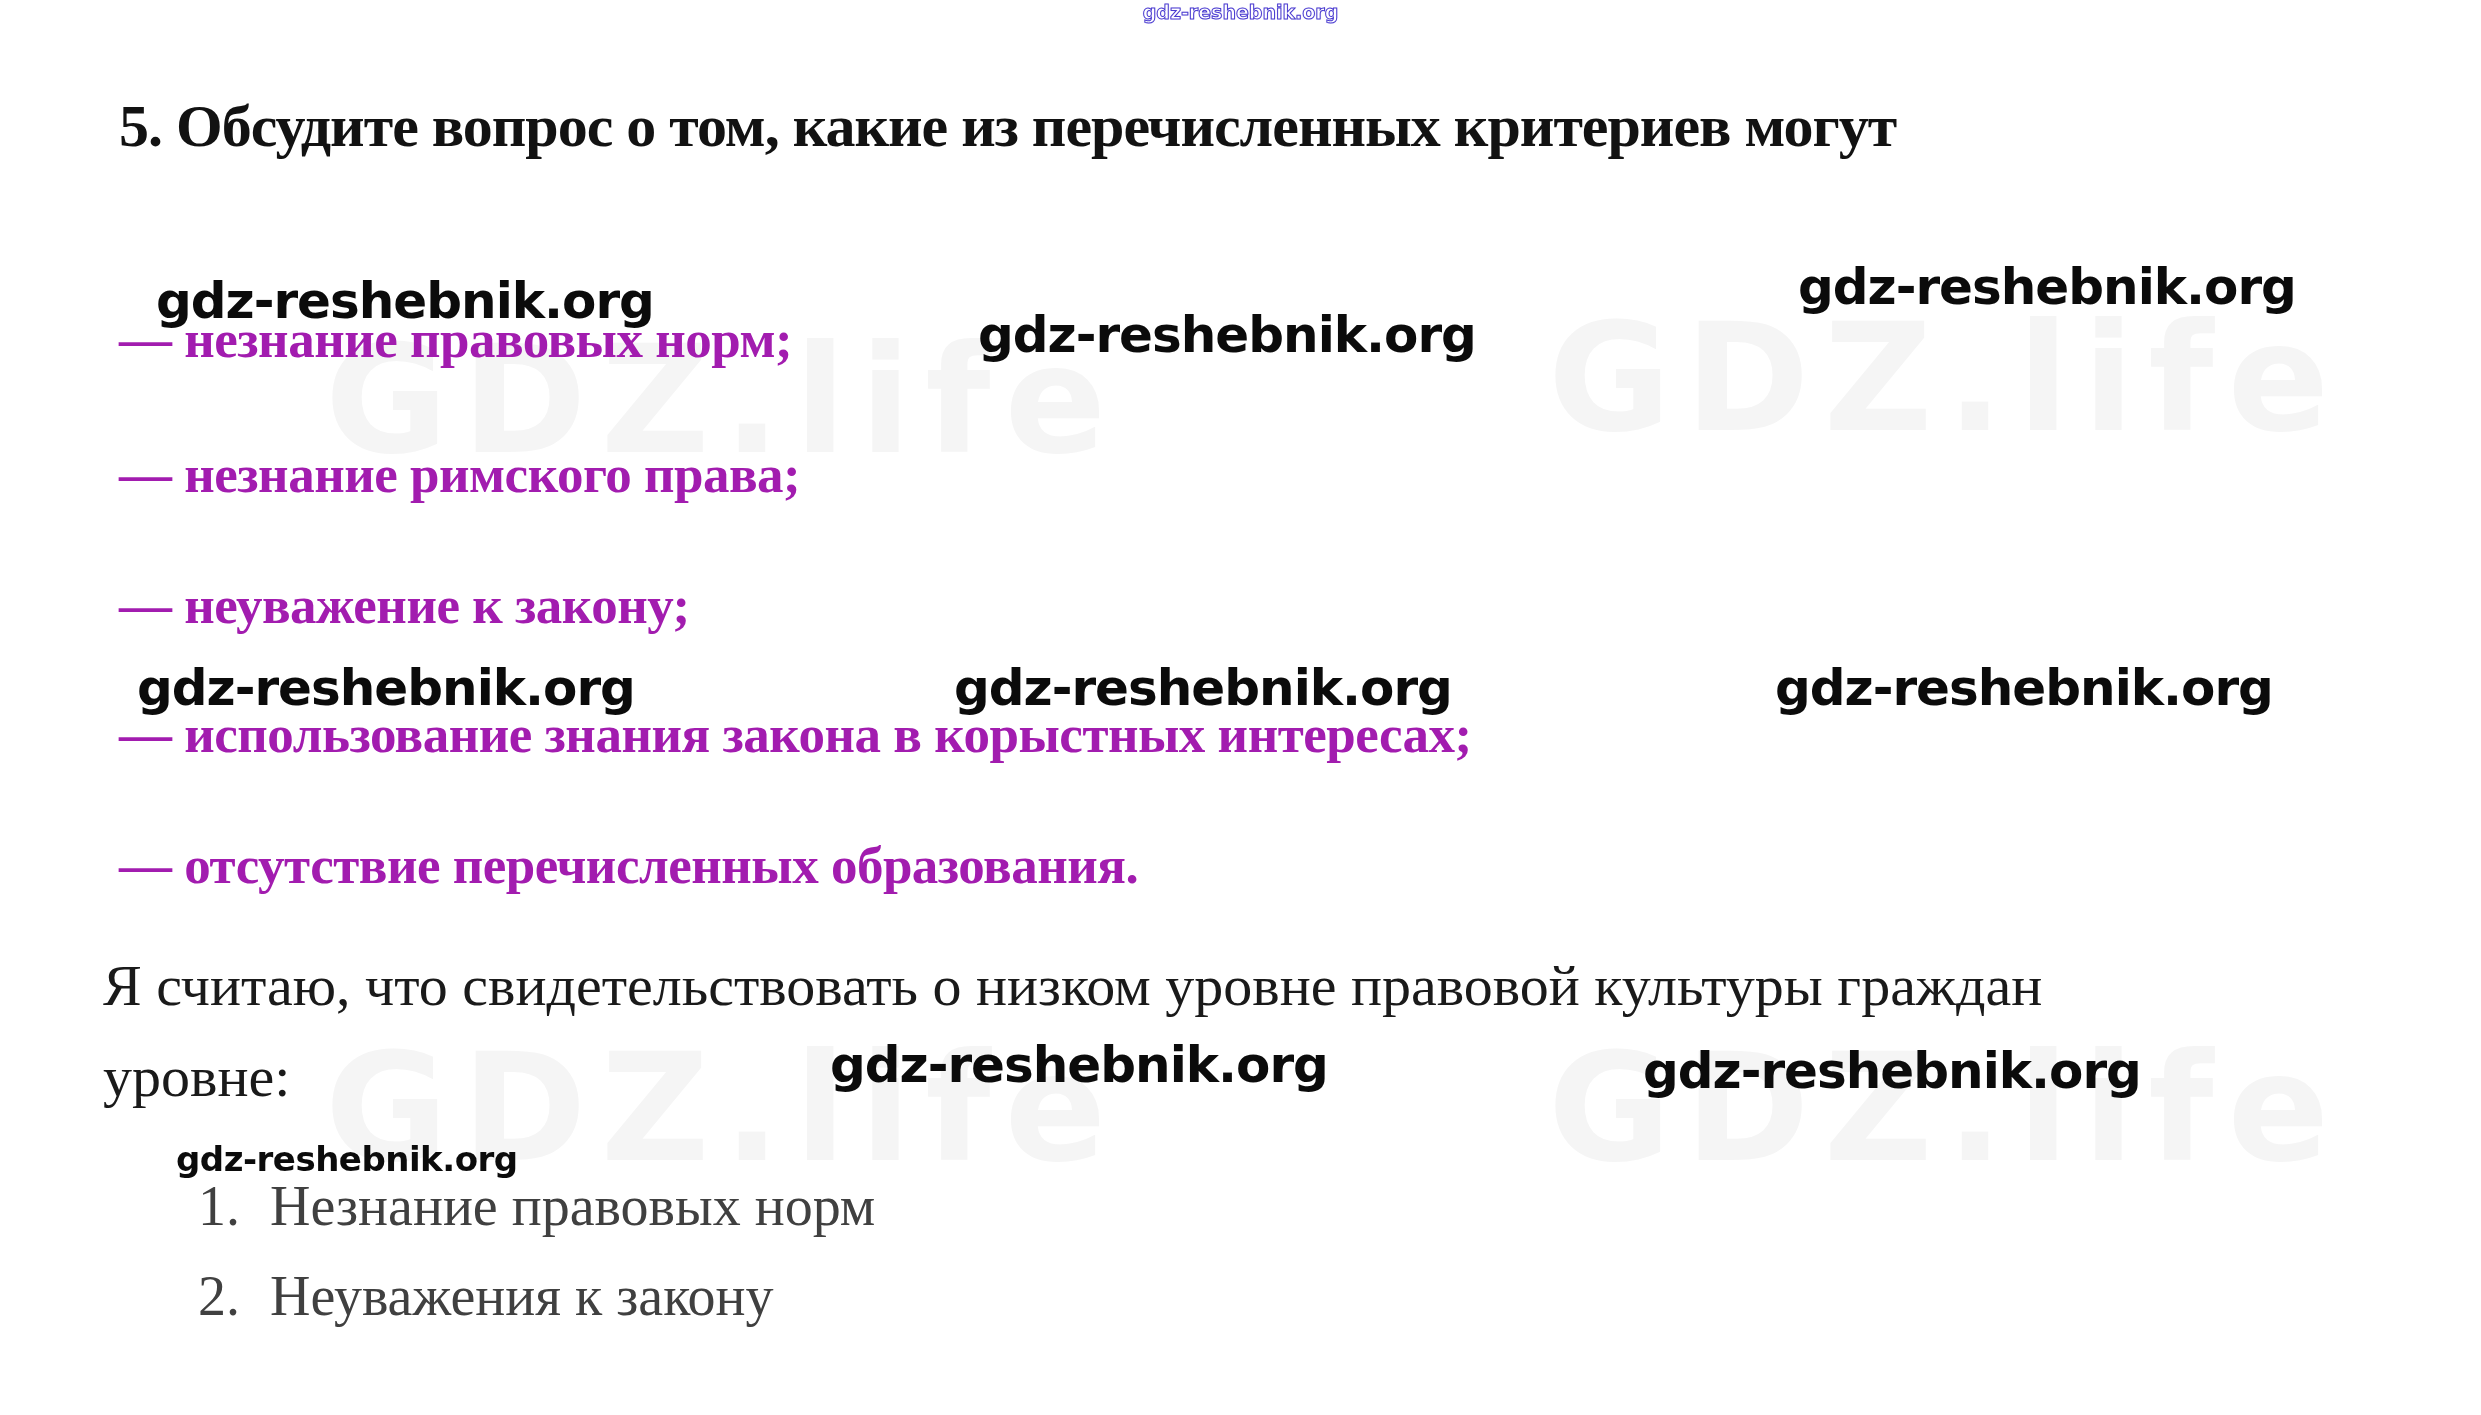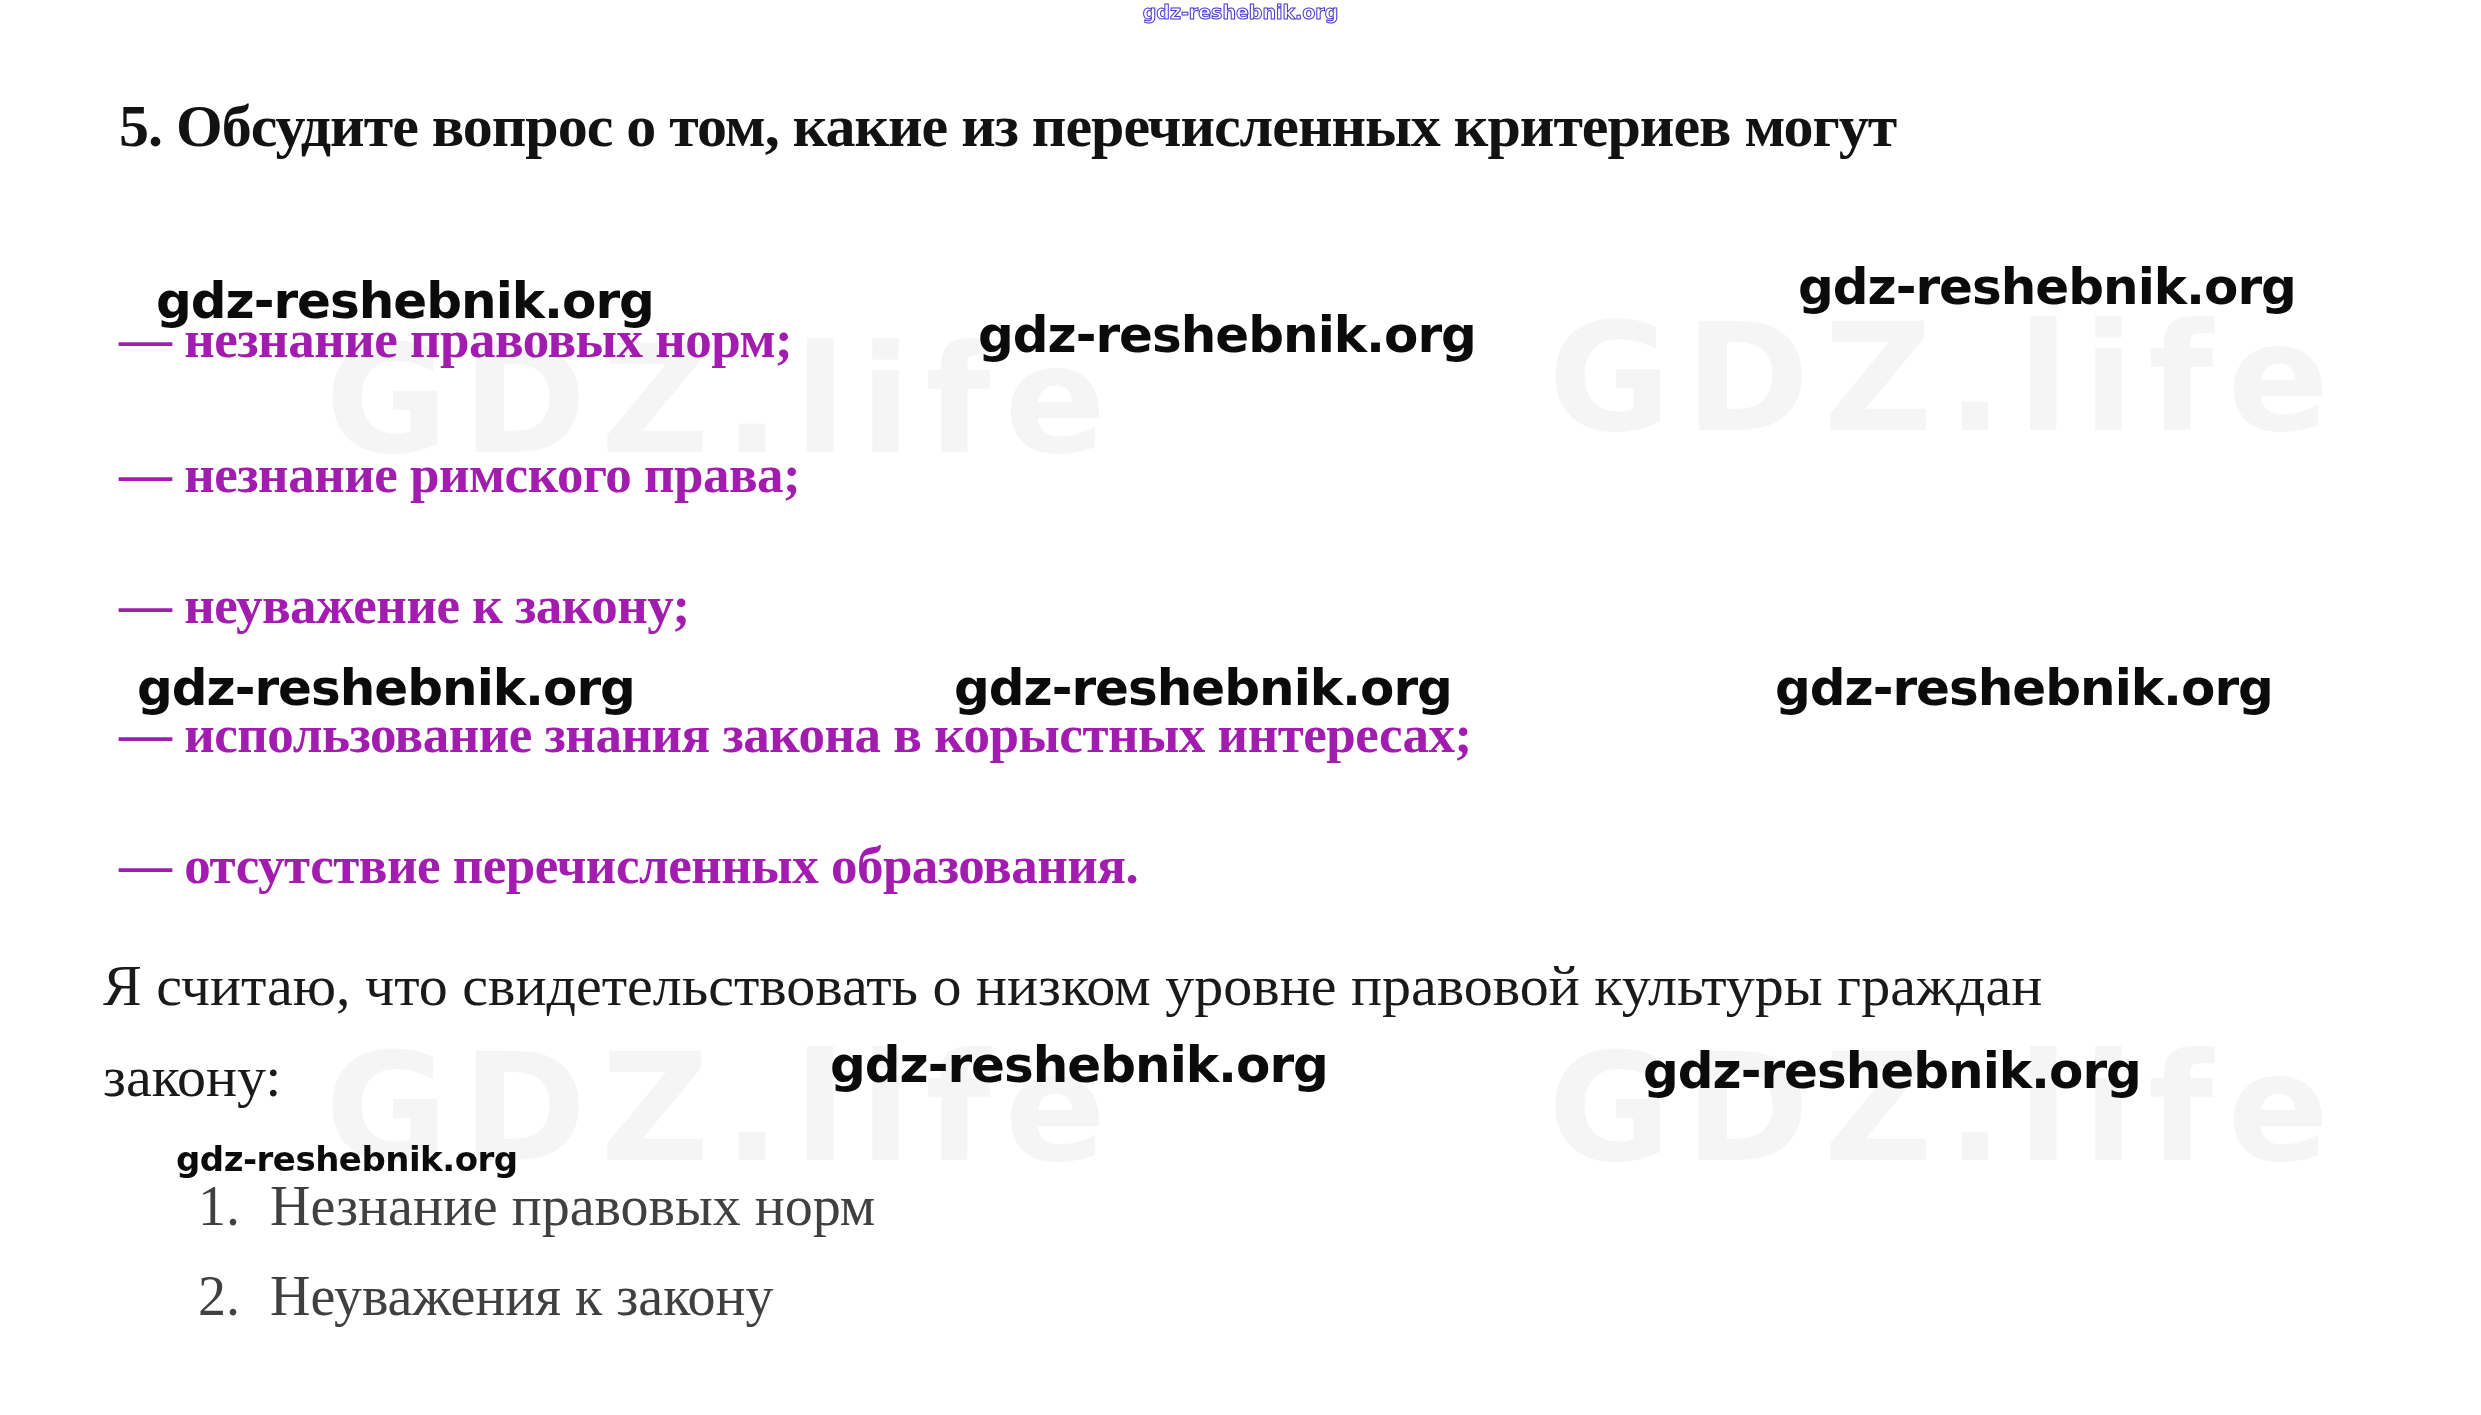--- a/index.html
+++ b/index.html
@@ -152,21 +152,21 @@
 
   <div class="title-line title-1">5. Обсудите вопрос о том, какие из перечисленных критериев могут</div>
 
   <div class="bullet bullet-1">— незнание правовых норм;</div>
   <div class="bullet bullet-2">— незнание римского права;</div>
   <div class="bullet bullet-3">— неуважение к закону;</div>
   <div class="bullet bullet-4">— использование знания закона в корыстных интересах;</div>
   <div class="bullet bullet-5">— отсутствие перечисленных образования.</div>
 
   <div class="answer-line answer-1">Я считаю, что свидетельствовать о низком уровне правовой культуры граждан</div>
-  <div class="answer-line answer-2">закону:</div>
+  <div class="answer-line answer-2">уровне:</div>
 
   <div class="ans-item ans-item-1">
     <span class="num">1.</span><span>Незнание правовых норм</span>
   </div>
   <div class="ans-item ans-item-2">
     <span class="num">2.</span><span>Неуважения к закону</span>
   </div>
 
 </div>
 

